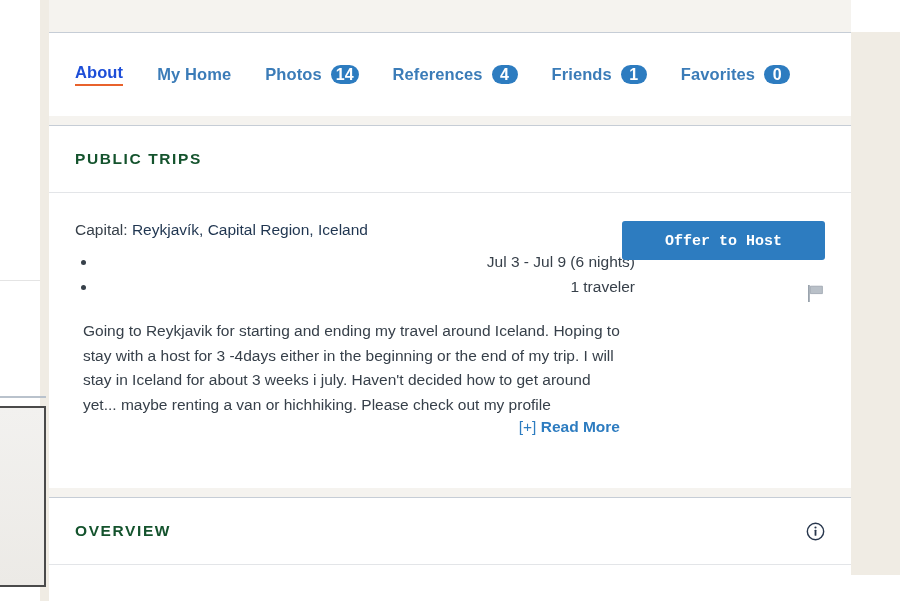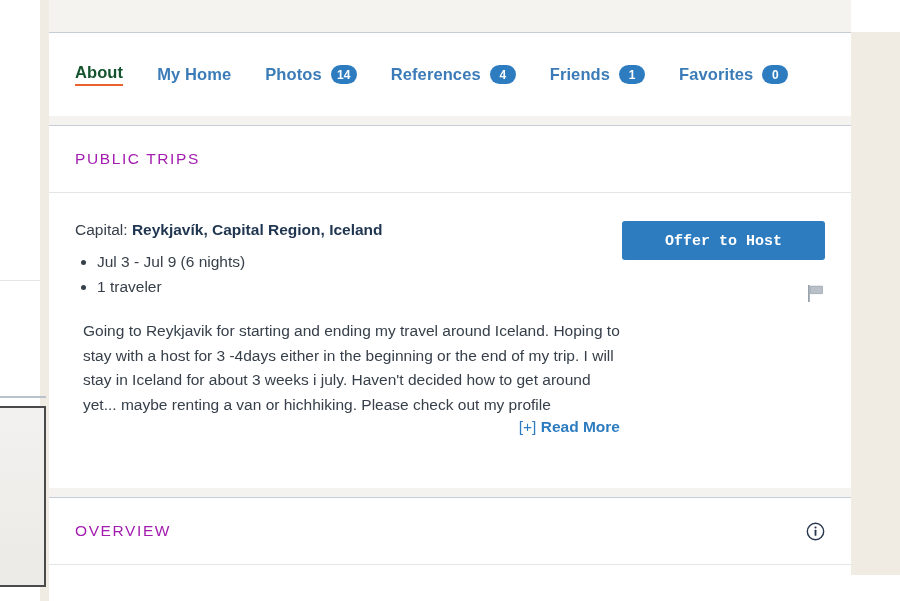--- a/index.html
+++ b/index.html
@@ -81,54 +81,54 @@
     cursor: pointer;
     white-space: nowrap;
   }
   .tab-label {
     font-size: 16.5px;
     color: #3b7cb8;
     letter-spacing: 0.1px;
     font-weight: bold;
   }
   .tab.active .tab-label {
-    color: #14532d;
+    color: #1d4ed8;
     font-weight: bold;
     border-bottom: 2.5px solid #e8622c;
     padding-bottom: 2px;
   }
   .badge {
     display: inline-flex;
     align-items: center;
     justify-content: center;
     min-width: 26px;
     height: 19px;
     padding: 0 5px;
     margin-left: 9px;
     border-radius: 10px;
     background: #2d7cc0;
     color: #ffffff;
-    font-size: 12px;
+    font-size: 16px;
     font-weight: bold;
     box-sizing: border-box;
   }
 
   
   .section-head {
     height: 66px;
     display: flex;
     align-items: center;
     justify-content: space-between;
     padding: 0 26px;
     box-sizing: border-box;
   }
   .section-title {
     font-size: 15.5px;
-    font-weight: normal;
-    color: #a21caf;
+    font-weight: bold;
+    color: #14532d;
     letter-spacing: 1.6px;
   }
   .info-icon {
     width: 19px;
     height: 19px;
     cursor: pointer;
     flex: 0 0 auto;
   }
 
   
@@ -147,32 +147,33 @@
   }
   .trip-left {
     width: 560px;
   }
   .visiting-line {
     font-size: 15.5px;
     color: #37404a;
     margin: 0 0 6px 0;
   }
   .visiting-line .dest {
-    font-weight: bold;
+    font-weight: normal;
     color: #1f3550;
   }
   ul.trip-facts {
     margin: 10px 0 0 0;
     padding-left: 22px;
     list-style: disc;
   }
   ul.trip-facts li {
     font-size: 15.5px;
     color: #37404a;
     line-height: 25px;
+    text-align: right;
   }
   .trip-desc {
     margin: 20px 0 0 8px;
     font-size: 15.5px;
     line-height: 24.5px;
     color: #37404a;
     width: 545px;
   }
   .read-more {
     display: block;

